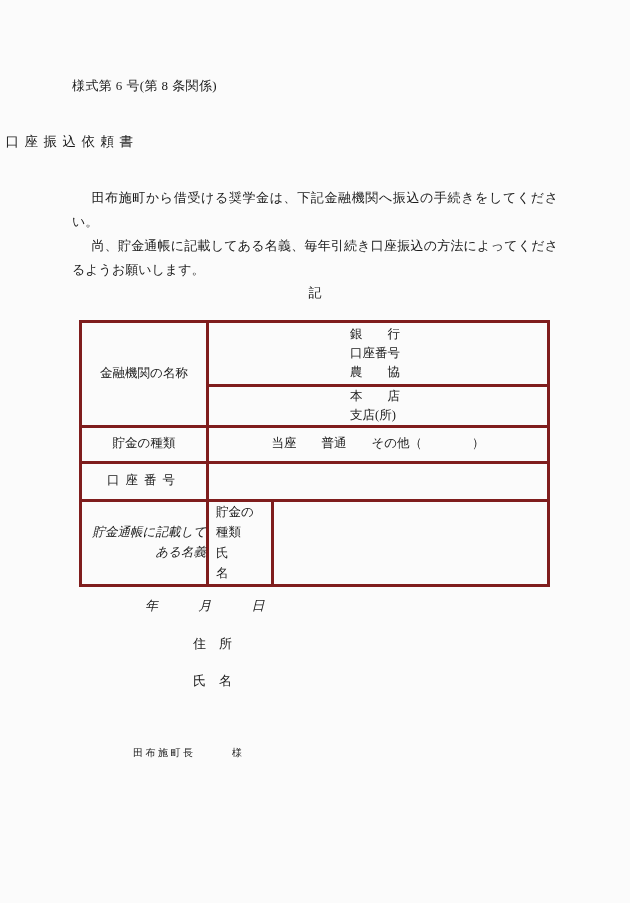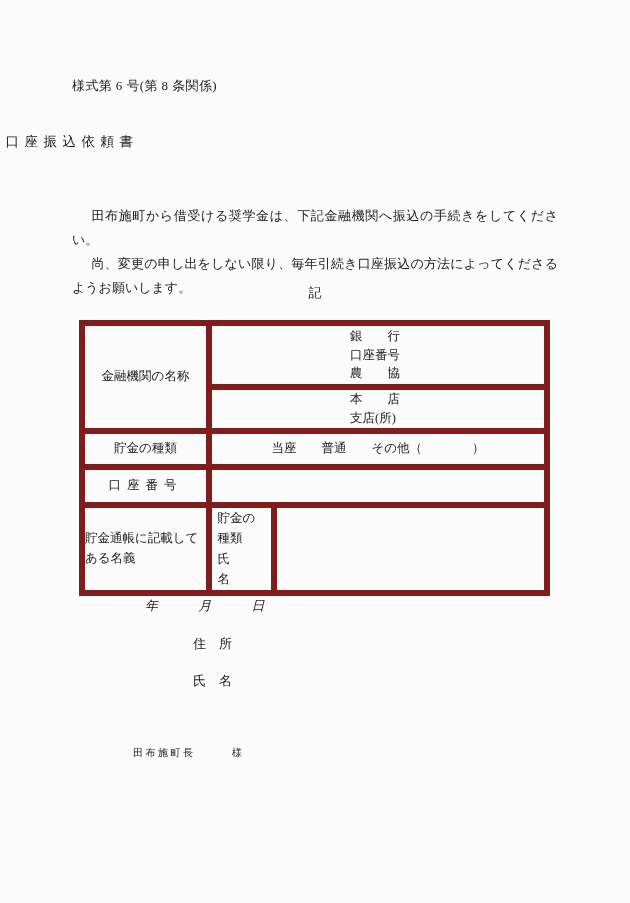--- a/index.html
+++ b/index.html
@@ -42,21 +42,21 @@
     text-align: left;
     font-size: 13.5px;
     letter-spacing: 5.5px;
     text-indent: 5.5px;
   }
 
   
   .body-block {
     position: absolute;
     left: 72px;
-    top: 204px;
+    top: 186px;
     width: 486px;
     font-size: 13px;
     line-height: 1.85;
     text-align: justify;
   }
   .body-block p {
     margin: 0;
   }
   .body-block p.indent {
     text-indent: 1.5em;
@@ -76,36 +76,37 @@
   .form-table {
     position: absolute;
     left: 79px;
     top: 320px;
     width: 471px;
     border-collapse: collapse;
     table-layout: fixed;
     font-size: 12.5px;
   }
   .form-table td {
-    border: 6px solid #7f1d1d;
+    border: 3px solid #7f1d1d;
     padding: 0;
     vertical-align: middle;
     line-height: 1.55;
   }
 
   .col-label  { width: 127px; }
   .col-sub    { width: 65px;  }
 
   .cell-label {
     text-align: center;
   }
   .cell-label-left {
-    text-align: left;
+    text-align: right;
     padding: 0 9px;
     line-height: 1.6;
+    font-style: italic;
   }
   .cell-center {
     text-align: center;
   }
 
   .spaced-wide { letter-spacing: 6px; text-indent: 6px; }
 
   .bank-stack,
   .branch-stack {
     display: block;
@@ -173,21 +174,21 @@
 <body>
 
 <div class="page">
 
   <div class="form-no">様式第 6 号(第 8 条関係)</div>
 
   <div class="doc-title">口座振込依頼書</div>
 
   <div class="body-block">
     <p class="indent">田布施町から借受ける奨学金は、下記金融機関へ振込の手続きをしてください。</p>
-    <p class="indent">尚、変更の申し出をしない限り、毎年引続き口座振込の方法によってくださるようお願いします。</p>
+    <p class="indent">尚、貯金通帳に記載してある名義、毎年引続き口座振込の方法によってくださるようお願いします。</p>
   </div>
 
   <div class="ki-mark">記</div>
 
   <table class="form-table">
     <colgroup>
       <col class="col-label">
       <col class="col-sub">
       <col>
     </colgroup>

